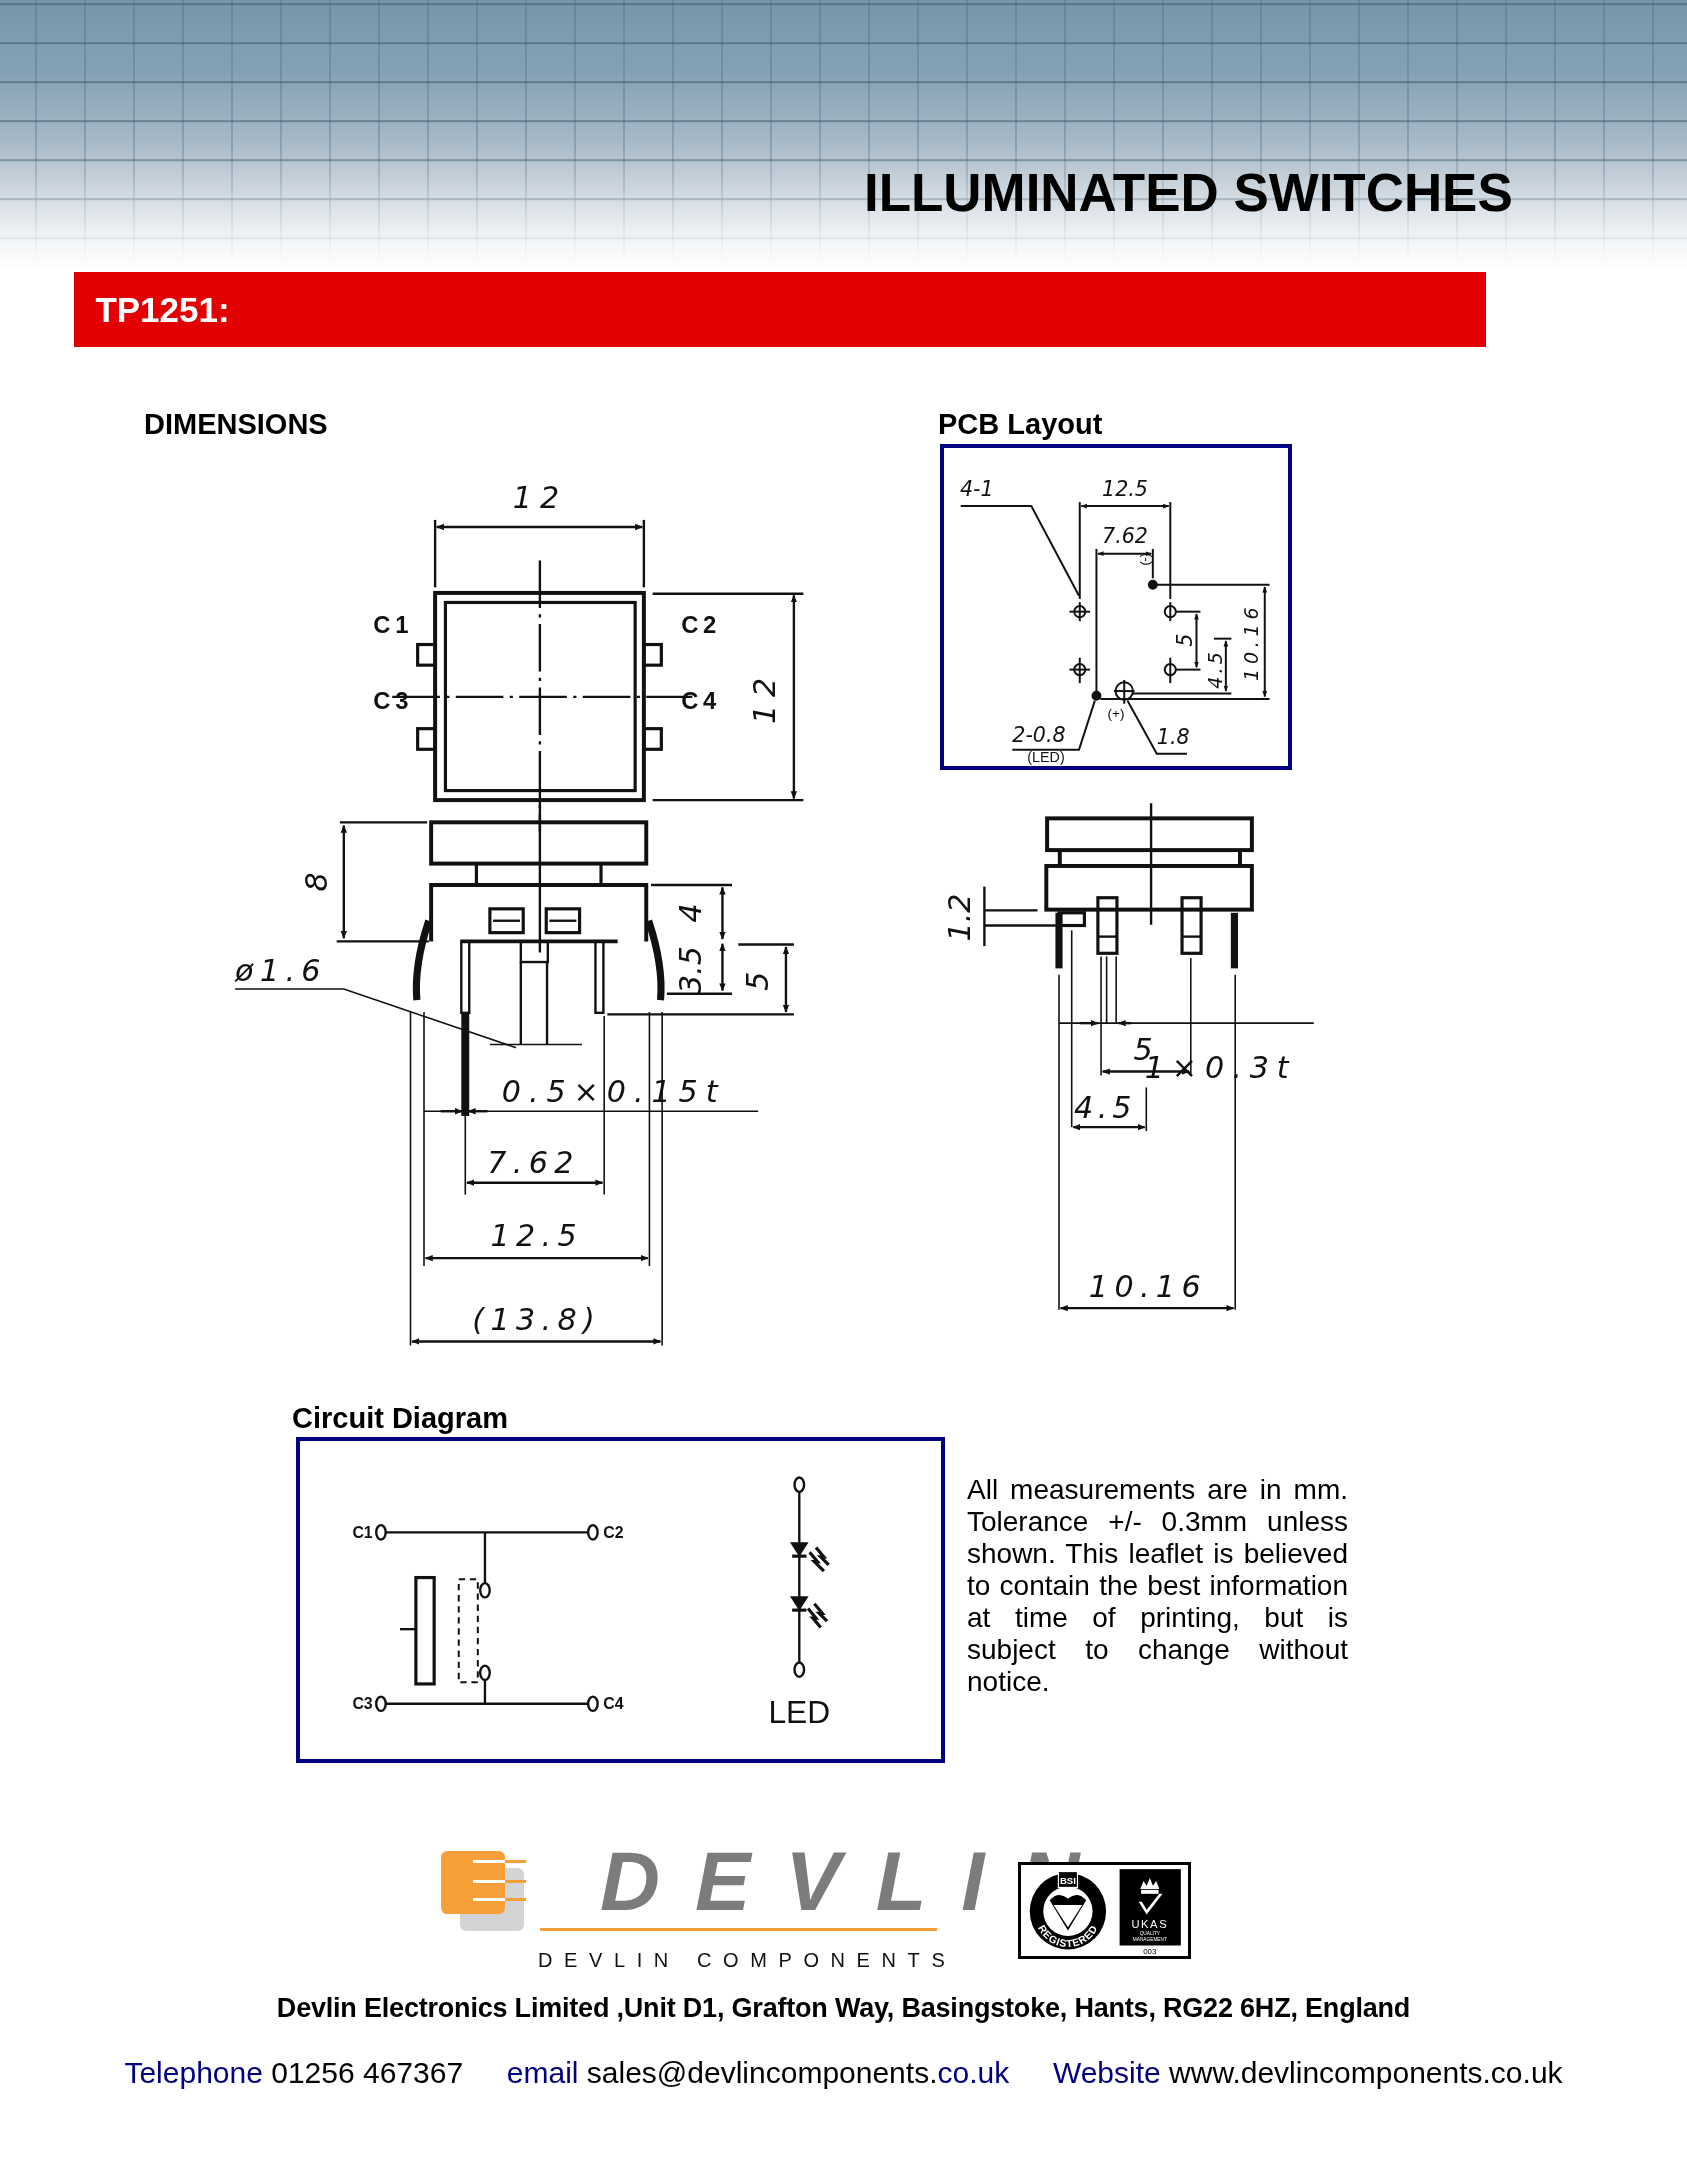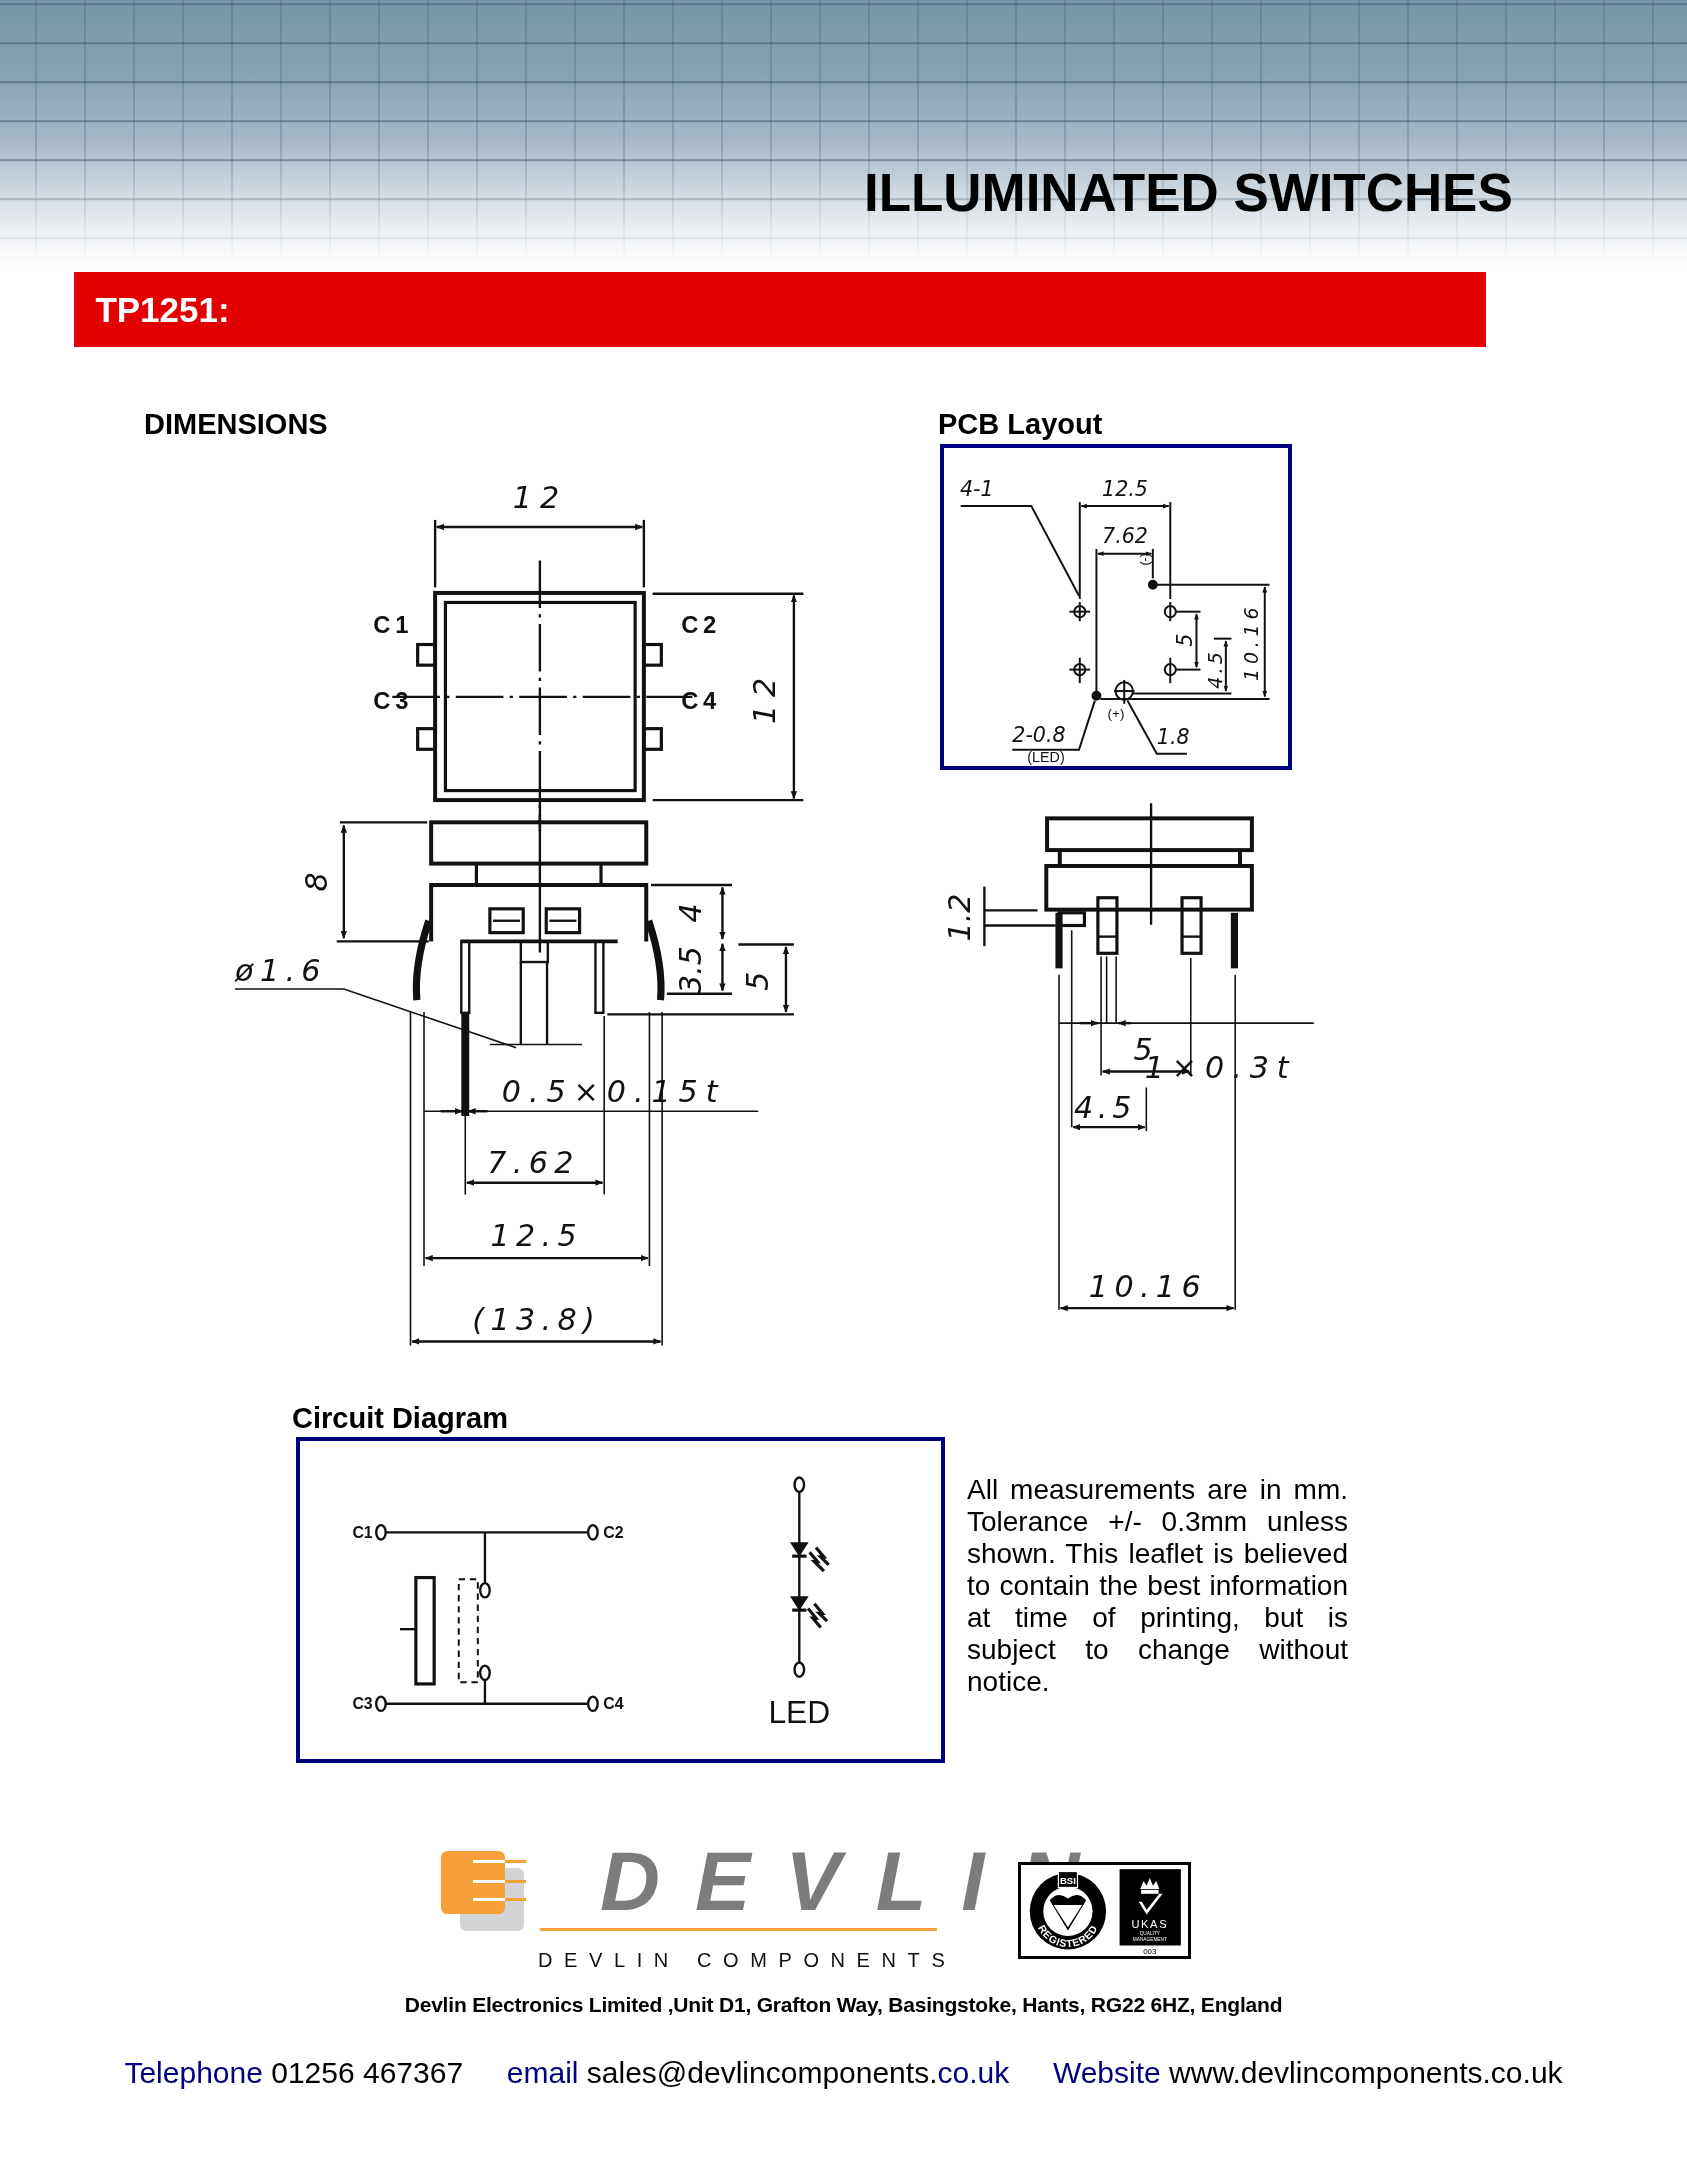--- a/index.html
+++ b/index.html
@@ -50,21 +50,21 @@
   .devlin-word {
     position: absolute; left: 564px; top: 1840px; font-size: 83px; font-weight: bold; font-style: italic;
     color: #7c7c7e; letter-spacing: 35px; line-height: 1; white-space: nowrap; margin-left: 36px;
   }
   .devlin-line { position: absolute; left: 540px; top: 1928px; width: 397px; height: 3.2px; background: #f7a03a; }
   .devlin-sub {
     position: absolute; left: 538px; top: 1949px; font-size: 20px; letter-spacing: 11.6px; color: #111; white-space: nowrap;
   }
 
   .address {
-    position: absolute; left: 0; width: 1687px; top: 1993px; text-align: center; font-weight: bold; font-size: 21px;
+    position: absolute; left: 0; width: 1687px; top: 1993px; text-align: center; font-weight: bold; font-size: 27px;
     letter-spacing: -0.2px;
   }
   .contact {
     position: absolute; left: 0; width: 1687px; top: 2056px; text-align: center; font-size: 30px; white-space: nowrap;
   }
   .contact .lbl { color: #000080; }
   .contact .val { color: #000; }
   .contact .gap { display: inline-block; width: 27px; }
 </style>
 </head>

